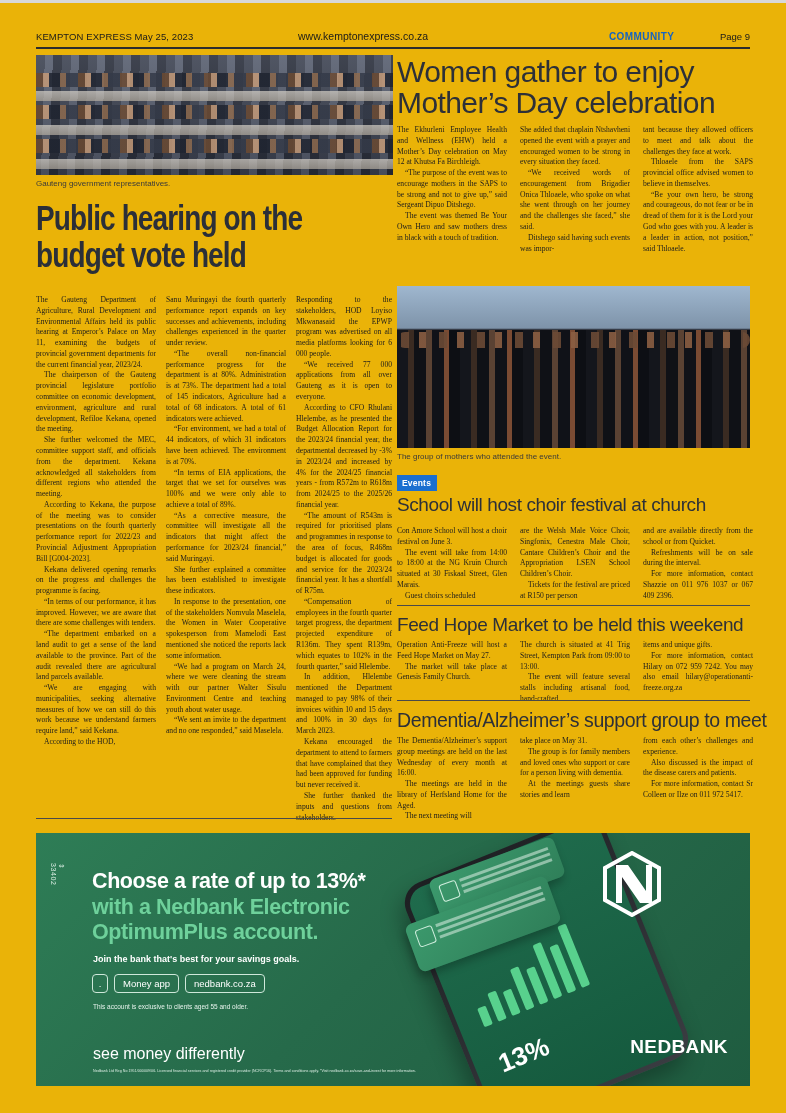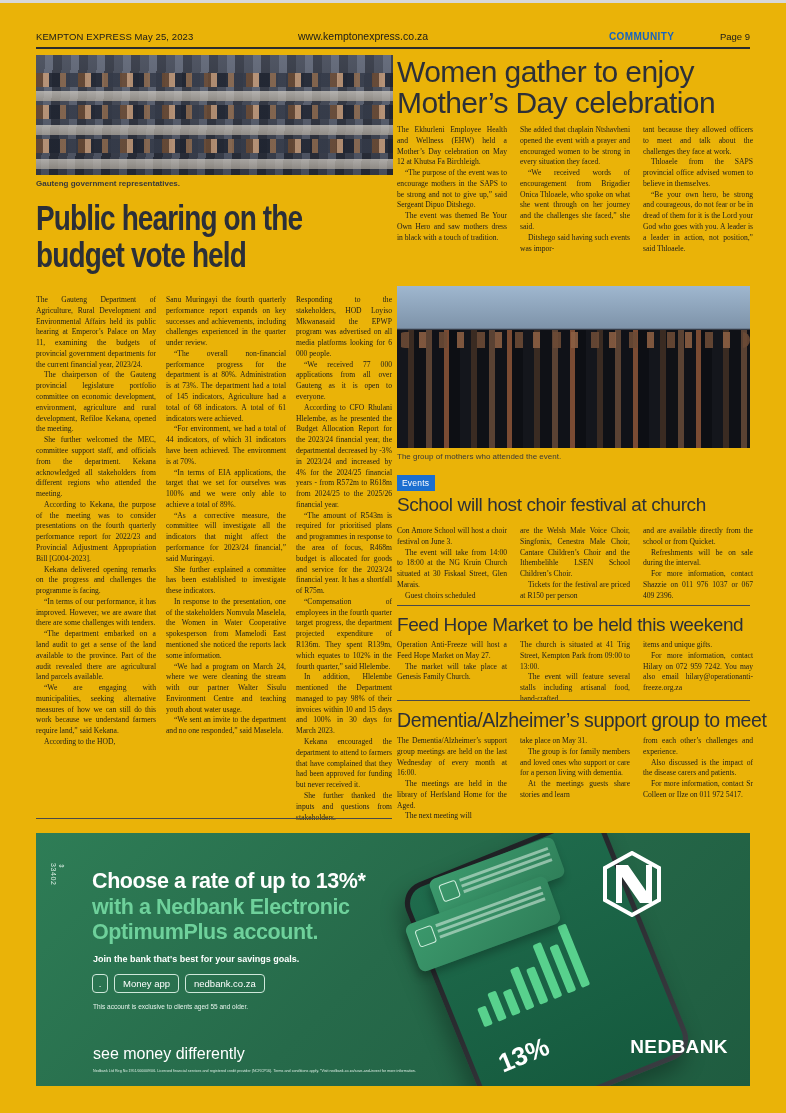--- a/index.html
+++ b/index.html
@@ -96,21 +96,21 @@
   #photo-meeting .hrow.r2{ top:50px; }
   #photo-meeting .hrow.r3{ top:84px; }
   #photo-meeting .tablerow {
     position:absolute; left:0; right:0; height:10px;
     background: linear-gradient(180deg,#d8d2c8,#b5ada0);
     opacity:.7;
   }
   #photo-meeting .tablerow.t1{ top:36px; }
   #photo-meeting .tablerow.t2{ top:70px; }
   #photo-meeting .tablerow.t3{ top:104px; }
-  #cap-meeting { left: 36px; top: 176px; width: 357px; font-weight: bold; }
+  #cap-meeting { left: 36px; top: 176px; width: 357px; }
 
   
   #photo-mothers { left: 397px; top: 283px; width: 353px; height: 162px; }
   #photo-mothers .bg {
     position:absolute; inset:0;
     background:
       linear-gradient(180deg, #9fb7cf 0%, #7e93a9 26%, #2a2d36 27%, #1b1d24 100%);
   }
   #photo-mothers .people {
     position:absolute; left:0; right:0; bottom:0; height:118px;
@@ -162,21 +162,21 @@
   #hl-choir  { left: 397px; top: 491px; }
   #hl-market { left: 397px; top: 611px; }
   #hl-dementia { left: 397px; top: 706px; font-size: 19.5px; }
 
   .events-tag {
     position: absolute;
     left: 397px; top: 472px;
     background: #1b6fd0;
     color: #ffffff;
     font-family: "Liberation Sans", sans-serif;
-    font-weight: normal;
+    font-weight: bold;
     font-size: 8.5px;
     padding: 3px 6px 3px 5px;
     letter-spacing: 0.2px;
   }
 
   .hairline {
     position: absolute;
     background: #4a4a4a;
     height: 1px;
   }
@@ -394,21 +394,21 @@
 
   <div class="events-tag">Events</div>
   <div class="hl-mid" id="hl-choir">School will host choir festival at church</div>
 
   <div class="col" style="left:397px; top:523px; width:110px;">
     <p class="noind">Con Amore School will host a choir festival on June 3.</p>
     <p>The event will take from 14:00 to 18:00 at the NG Kruin Church situated at 30 Fiskaal Street, Glen Marais.</p>
     <p>Guest choirs scheduled</p>
   </div>
   <div class="col" style="left:520px; top:523px; width:110px;">
-    <p class="noind">are the Welsh Male Voice Choir, Singfonix, Cenestra Male Choir, Cantare Children’s Choir and the Ithembelihle LSEN School Children’s Choir.</p>
+    <p class="noind">are the Welsh Male Voice Choir, Singfonix, Cenestra Male Choir, Cantare Children’s Choir and the Appropriation LSEN School Children’s Choir.</p>
     <p>Tickets for the festival are priced at R150 per person</p>
   </div>
   <div class="col" style="left:643px; top:523px; width:110px;">
     <p class="noind">and are available directly from the school or from Quicket.</p>
     <p>Refreshments will be on sale during the interval.</p>
     <p>For more information, contact Shazzie on 011 976 1037 or 067 409 2396.</p>
   </div>
 
   <div class="hairline" style="left:397px; top:602px; width:353px;"></div>
 

